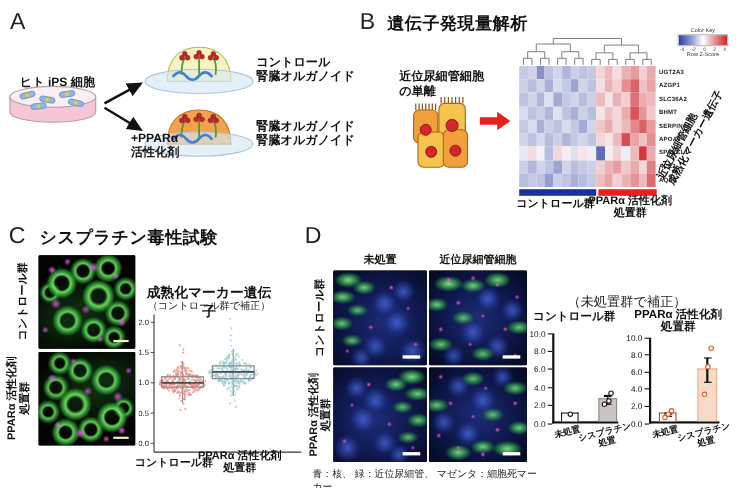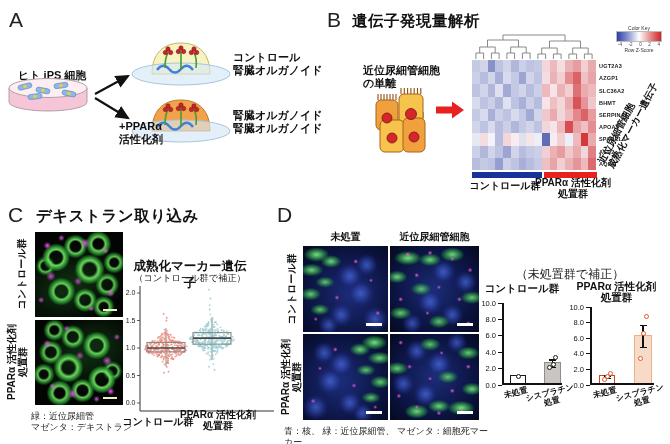--- a/index.html
+++ b/index.html
@@ -433,41 +433,37 @@
 
   <div class="grpbar" id="b-bar-control" style="left: 472px; width: 70px; background: rgb(23, 51, 155);"></div>
   <div class="grpbar" id="b-bar-ppar" style="left: 544px; width: 53px; background: rgb(232, 33, 31);"></div>
   <div class="grplab" style="left:465px;top:181px;width:80px">コントロール群</div>
   <div class="grplab" style="left:533px;top:178px;width:80px">
     <div>PPARα 活性化剤</div>
     <div>処置群</div>
   </div>
 
   <div class="plabel" style="left:8px;top:203px">C</div>
-  <div class="ptitle" style="left:36px;top:206px">デキストラン取り込み</div>
+  <div class="ptitle" style="left:36px;top:206px">シスプラチン毒性試験</div>
 
   <div class="vrot" style="left:-21px;top:268px;width:86px;line-height:12px">コントロール群</div>
   <div class="micro" style="left:35px;top:232px;width:88px;height:85px">
     <div class="mbg mbg-c"></div>
     <div class="sbar"></div>
   </div>
 
   <div class="vrot" style="left:-28px;top:351px;width:90px;line-height:11px">
     <div>PPARα 活性化剤</div>
     <div>処置群</div>
   </div>
   <div class="micro flipxy" style="left:35px;top:320px;width:88px;height:85px">
     <div class="mbg mbg-c"></div>
     <div class="sbar"></div>
   </div>
 
-  <div class="cap" style="left:31px;top:411px">
-    <div>緑：近位尿細管</div>
-    <div>マゼンタ：デキストラン</div>
-  </div>
 
   <div class="chart-title" style="left:128px;top:258px;width:124px">成熟化マーカー遺伝子</div>
   <div class="chart-sub" style="left:128px;top:272px;width:124px">（コントロール群で補正）</div>
   <svg id="c-plot" class="abs" style="left:126px;top:284px" width="150" height="132" viewBox="0 0 150 132">
       <line x1="14" y1="2" x2="14" y2="127" stroke="#333" stroke-width="1"></line>
       <line x1="14" y1="127" x2="148" y2="127" stroke="#333" stroke-width="1"></line>
       <line x1="11" y1="119" x2="14" y2="119" stroke="#333" stroke-width="0.8"></line>
       <text x="9.5" y="121.4" text-anchor="end" font-size="7" fill="#222">0.0</text>
       <line x1="11" y1="91.5" x2="14" y2="91.5" stroke="#333" stroke-width="0.8"></line>
       <text x="9.5" y="93.9" text-anchor="end" font-size="7" fill="#222">0.5</text>

